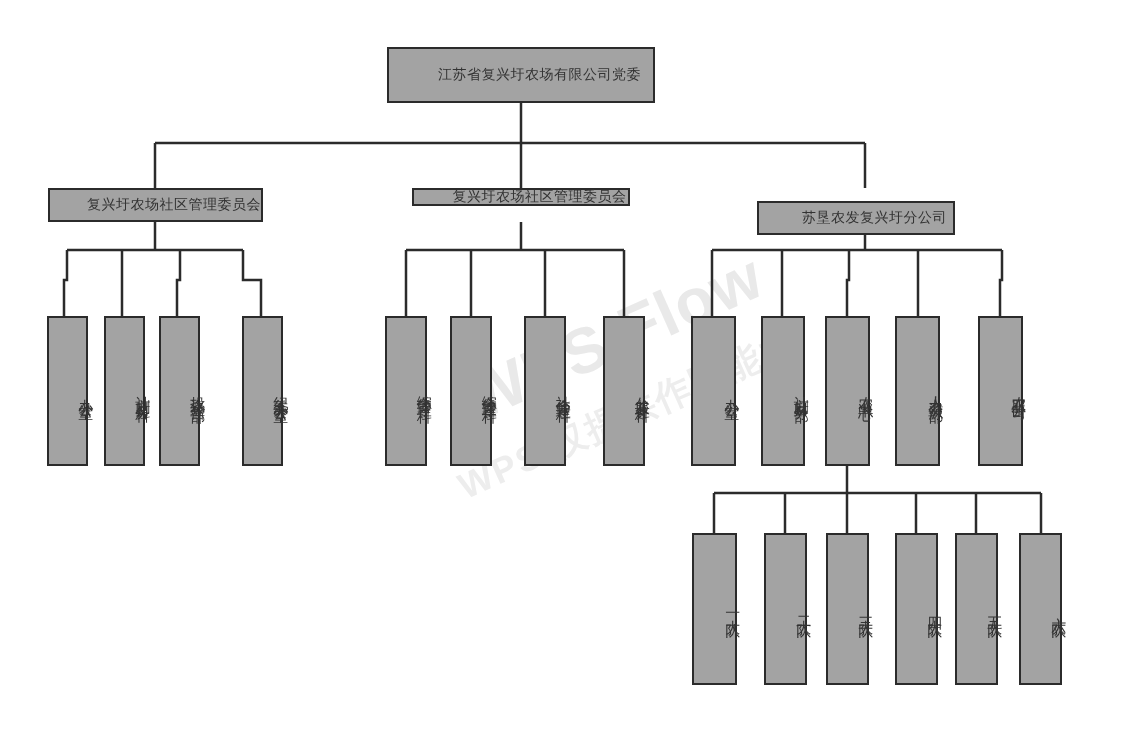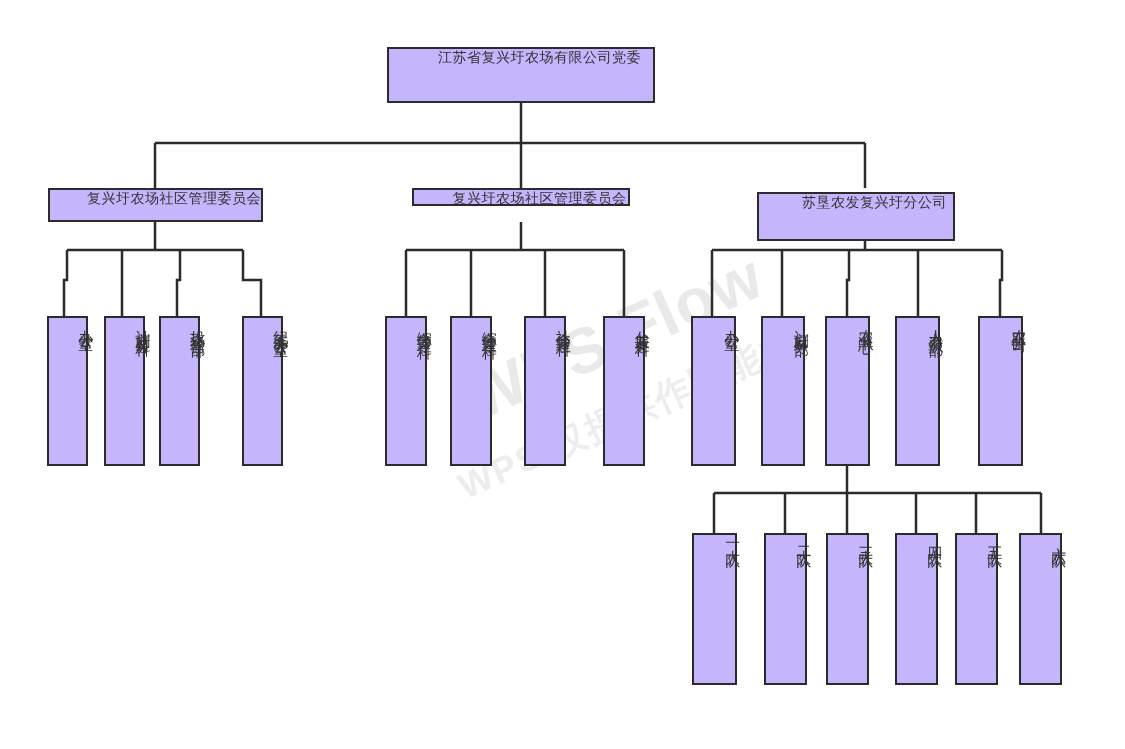--- a/index.html
+++ b/index.html
@@ -49,23 +49,24 @@
     top: 0;
     width: 1125px;
     height: 749px;
     z-index: 2;
     pointer-events: none;
   }
   
   .node {
     position: absolute;
     box-sizing: border-box;
-    background: #c4b5fd;
+    background: #a3a3a3;
     border: 2px solid #2b2b2b;
     display: flex;
+    align-items: center;
     justify-content: center;
     z-index: 3;
     color: #333333;
     padding-left: 37px;
   }
   .node.horiz {
     font-size: 14px;
     letter-spacing: 0.5px;
   }
   .node.vert {
@@ -134,21 +135,21 @@
   <div class="node horiz" style="left:387px; top:47px; width:268px; height:56px;">
     <span>江苏省复兴圩农场有限公司党委</span>
   </div>
 
   <div class="node horiz" style="left:48px; top:188px; width:215px; height:34px;">
     <span>复兴圩农场社区管理委员会</span>
   </div>
   <div class="node horiz" style="left:412px; top:188px; width:218px; height:18px;">
     <span>复兴圩农场社区管理委员会</span>
   </div>
-  <div class="node horiz" style="left:757px; top:192px; width:198px; height:49px;">
+  <div class="node horiz" style="left:757px; top:201px; width:198px; height:34px;">
     <span>苏垦农发复兴圩分公司</span>
   </div>
 
   <div class="node vert" style="left:47px; top:316px; width:37px; height:150px;">
     <span class="vtext">办公室</span>
   </div>
   <div class="node vert" style="left:104px; top:316px; width:37px; height:150px;">
     <span class="vtext">计划财务科</span>
   </div>
   <div class="node vert" style="left:159px; top:316px; width:37px; height:150px;">

